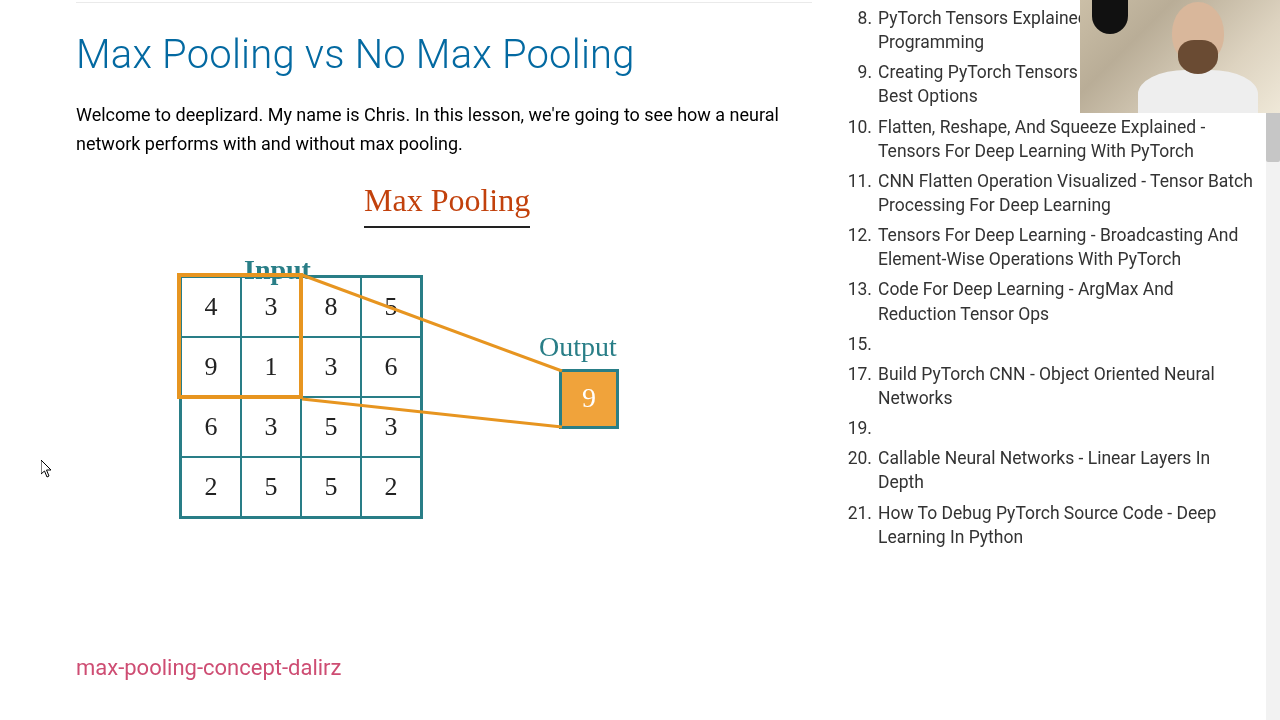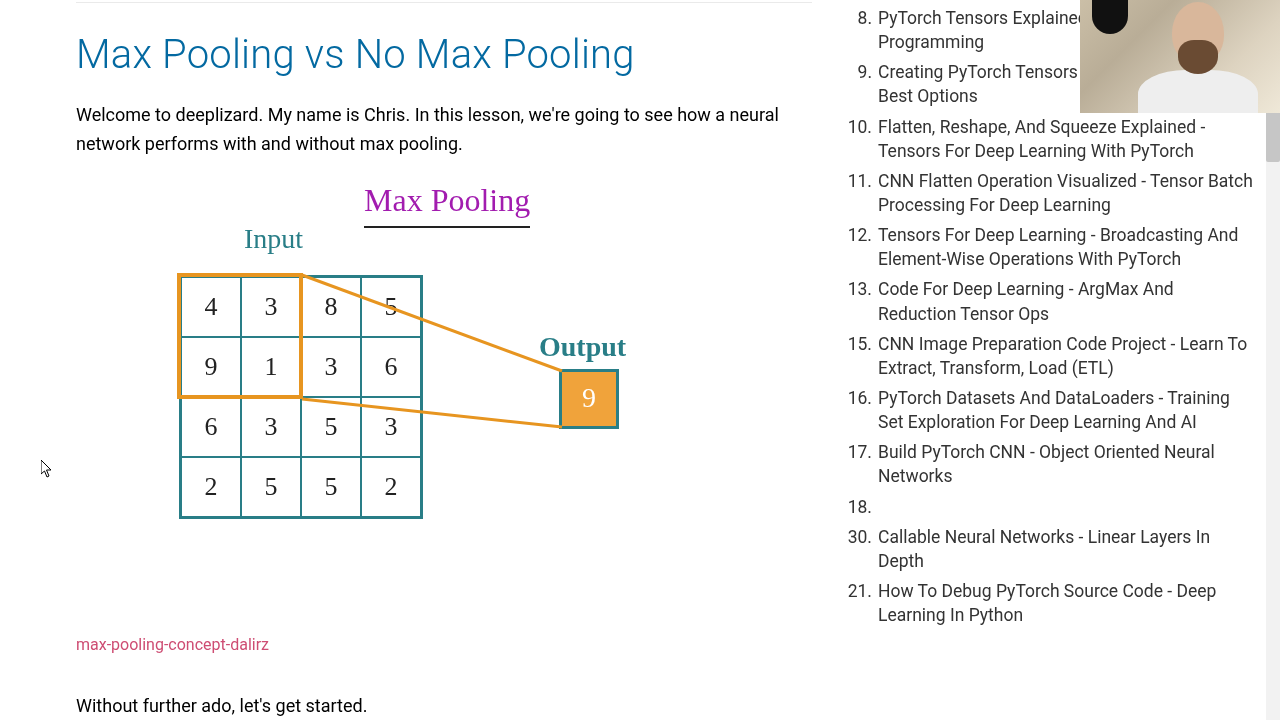--- a/index.html
+++ b/index.html
@@ -36,56 +36,56 @@
     margin-bottom: 14px;
     letter-spacing: 0.2px;
   }
   p.body {
     font-size: 18px;
     color: #000000;
     margin-bottom: 16px;
   }
   .caption-link {
     color: #ce4d73;
-    font-size: 16px;
+    font-size: 22px;
     text-decoration: none;
     display: inline-block;
-    margin-top: 14px;
+    margin-top: 32px;
   }
   
   .diagram {
     width: 600px;
     margin: 14px auto 0 auto;
     position: relative;
     font-family: "Comic Sans MS", "Segoe Script", cursive;
   }
   .diagram .dtitle {
     text-align: center;
     font-size: 32px;
-    color: #a21caf;
+    color: #c2410c;
     font-weight: 500;
     margin-left: 30px;
     border-bottom: 2px solid #222;
     display: inline-block;
     padding-bottom: 0;
     position: relative;
     left: 190px;
   }
   .diagram .input-label {
     color: #297e87;
     font-size: 28px;
-    font-weight: 400;
+    font-weight: 700;
     position: absolute;
     left: 100px;
-    top: 42px;
+    top: 73px;
   }
   .diagram .output-label {
     color: #297e87;
     font-size: 28px;
-    font-weight: 700;
+    font-weight: 400;
     position: absolute;
     left: 395px;
     top: 150px;
   }
   .grid {
     position: absolute;
     left: 35px;
     top: 100px;
     border: 2px solid #297e87;
     display: grid;
@@ -302,35 +302,30 @@
         <li>
           <span class="num">12.</span>
           <a href="#" class="txt">Tensors For Deep Learning - Broadcasting And Element-Wise Operations With PyTorch</a>
         </li>
         <li>
           <span class="num">13.</span>
           <a href="#" class="txt">Code For Deep Learning - ArgMax And Reduction Tensor Ops</a>
         </li>
         <li>
           <span class="num">15.</span>
-          <a href="#" class="txt">CNN Image Preparation Code Project - Learn To Extract, Transform, Load (ETL)</a>
-        </li>
-        <li>
-          <span class="num">16.</span>
-          <a href="#" class="txt">PyTorch Datasets And DataLoaders - Training Set Exploration For Deep Learning And AI</a>
         </li>
         <li>
           <span class="num">17.</span>
           <a href="#" class="txt">Build PyTorch CNN - Object Oriented Neural Networks</a>
         </li>
         <li>
-          <span class="num">18.</span>
-        </li>
-        <li>
-          <span class="num">30.</span>
+          <span class="num">19.</span>
+        </li>
+        <li>
+          <span class="num">20.</span>
           <a href="#" class="txt">Callable Neural Networks - Linear Layers In Depth</a>
         </li>
         <li>
           <span class="num">21.</span>
           <a href="#" class="txt">How To Debug PyTorch Source Code - Deep Learning In Python</a>
         </li>
       </ol>
   </div>
 </div>
 

